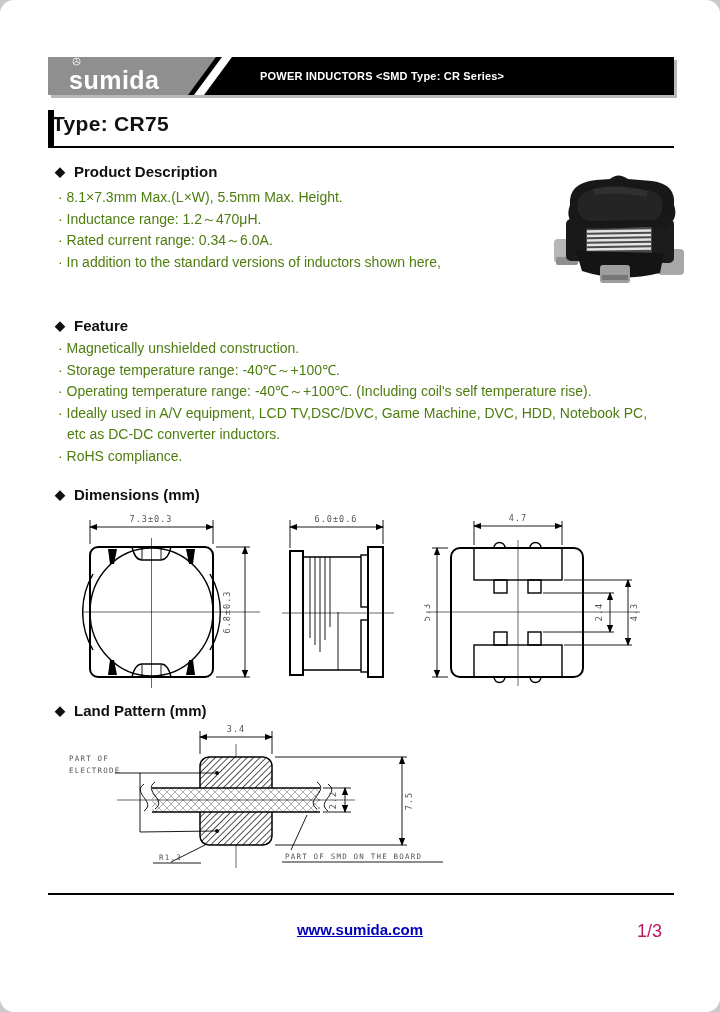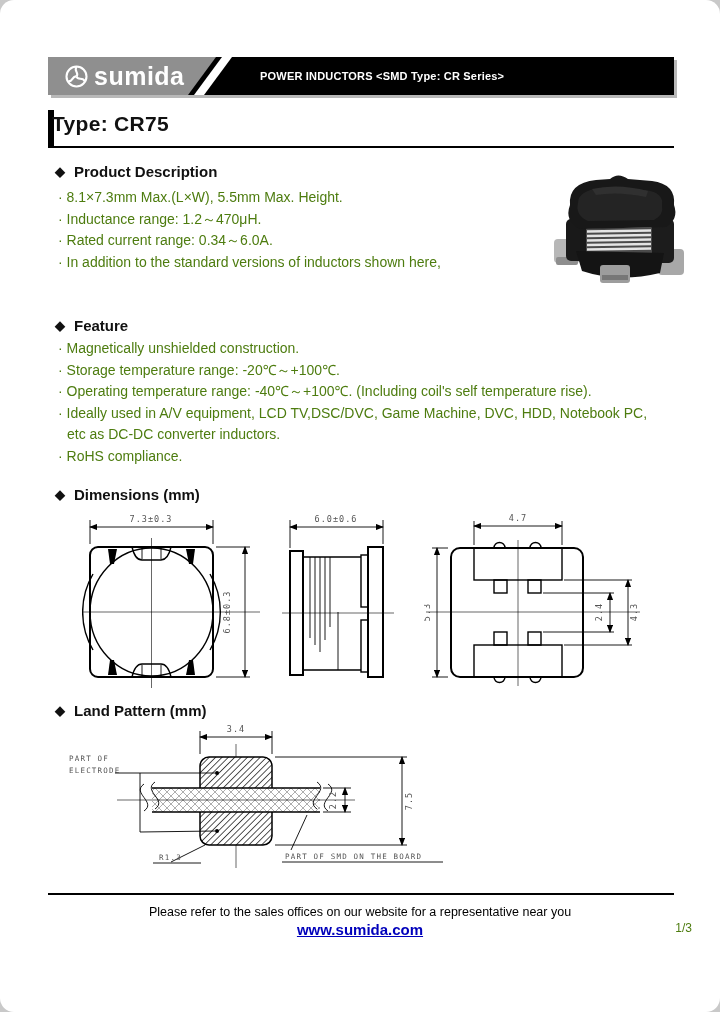--- a/index.html
+++ b/index.html
@@ -5,21 +5,21 @@
   html,body{margin:0;padding:0;background:#c9c9c9;}
   .page{
     position:relative;width:720px;height:1012px;background:#ffffff;
     border-radius:14px;overflow:hidden;margin:0 auto;
     font-family:"Liberation Sans",sans-serif;color:#111;
   }
   
   .header-bar{position:absolute;left:48px;top:57px;width:626px;height:38px;background:#000;
     box-shadow:3px 3px 0 rgba(0,0,0,.28);}
   .logo-seg{position:absolute;left:0;top:0;width:190px;height:38px;background:#8f8f8f;
-    clip-path:polygon(0 0,168px 0,140px 38px,0 38px);display:flex;align-items:center;padding-left:16px;box-sizing:border-box;}
+    clip-path:polygon(0 0,168px 0,140px 38px,0 38px);display:flex;align-items:flex-start;padding-left:16px;box-sizing:border-box;flex-direction:column;}
   .logo-gap{position:absolute;left:0;top:0;width:200px;height:38px;background:#fff;
     clip-path:polygon(174px 0,184px 0,156px 38px,146px 38px);}
   .logo-text{color:#fff;font-weight:bold;font-size:25px;letter-spacing:.5px;margin-left:5px;}
   .header-title{position:absolute;left:212px;top:50%;transform:translateY(-50%);
     color:#fff;font-weight:bold;font-size:11px;letter-spacing:.2px;white-space:nowrap;}
   
   .type-bar{position:absolute;left:48px;top:110px;width:6px;height:36px;background:#000;}
   .type-title{position:absolute;left:52px;top:112px;font-size:21px;font-weight:bold;letter-spacing:.3px;}
   .type-rule{position:absolute;left:48px;top:146px;width:626px;height:2px;background:#000;}
   
@@ -42,21 +42,21 @@
   svg .ol15{fill:none;stroke:#000;stroke-width:1.4;}
   svg .thin{fill:none;stroke:#000;stroke-width:.9;}
   svg .cl{fill:none;stroke:#000;stroke-width:.6;}
   svg text{font-family:"DejaVu Sans Mono",monospace;fill:#555;font-size:8.5px;letter-spacing:1px;}
   svg text.lbl{font-size:7.5px;letter-spacing:1.2px;}
   
   .footer-rule{position:absolute;left:48px;top:893px;width:626px;height:2px;background:#000;}
   .footer-note{position:absolute;left:0;top:905px;width:720px;text-align:center;font-size:12.5px;color:#000;}
   .footer-link{position:absolute;left:0;top:921px;width:720px;text-align:center;}
   .footer-link span{color:#0000bb;font-weight:bold;font-size:15px;text-decoration:underline;cursor:pointer;text-align:center;}
-  .page-num{position:absolute;right:28px;top:921px;font-size:12px;color:#4d7c0f;}
+  .page-num{position:absolute;right:58px;top:921px;font-size:18px;color:#be185d;}
 </style>
 </head>
 <body>
 
 <div class="page">
 
   <div class="header-bar">
     <div class="logo-gap"></div>
     <div class="logo-seg">
       <svg width="25" height="25" viewBox="0 0 24 24">
@@ -116,21 +116,21 @@
       <path d="M44,22 Q70,16 100,24 L98,30 Q70,24 48,28 Z" fill="#303030"></path>
     </svg>
   </div>
 
   <div class="section-head sec-ft">
     <span class="diamond">◆</span>
     <span>Feature</span>
   </div>
   <div class="text-block tb-ft">
     <div>· Magnetically unshielded construction.</div>
-    <div>· Storage temperature range: -20℃～+100℃.</div>
+    <div>· Storage temperature range: -40℃～+100℃.</div>
     <div>· Operating temperature range: -40℃～+100℃. (Including coil's self temperature rise).</div>
     <div>· Ideally used in A/V equipment, LCD TV,DSC/DVC, Game Machine, DVC, HDD, Notebook PC,</div>
     <div class="cont">etc as DC-DC converter inductors.</div>
     <div>· RoHS compliance.</div>
   </div>
 
   <div class="section-head sec-dim">
     <span class="diamond">◆</span>
     <span>Dimensions (mm)</span>
   </div>
@@ -301,19 +301,18 @@
     <line class="thin" x1="150" y1="125" x2="116" y2="142"></line>
     <text class="lbl" x="104" y="140">R1.3</text>
     <line class="thin" x1="98" y1="143" x2="146" y2="143"></line>
 
     <line class="thin" x1="252" y1="95" x2="236" y2="130"></line>
     <text class="lbl" x="230" y="139">PART OF SMD ON THE BOARD</text>
     <line class="thin" x1="227" y1="142" x2="388" y2="142"></line>
   </svg>
 
   <div class="footer-rule"></div>
-  <div class="footer-note">Please refer to the sales offices on our website for a representative near you</div>
   <div class="footer-link">
     <span>www.sumida.com</span>
   </div>
   <div class="page-num">1/3</div>
 
 </div>
 
 </body></html>

